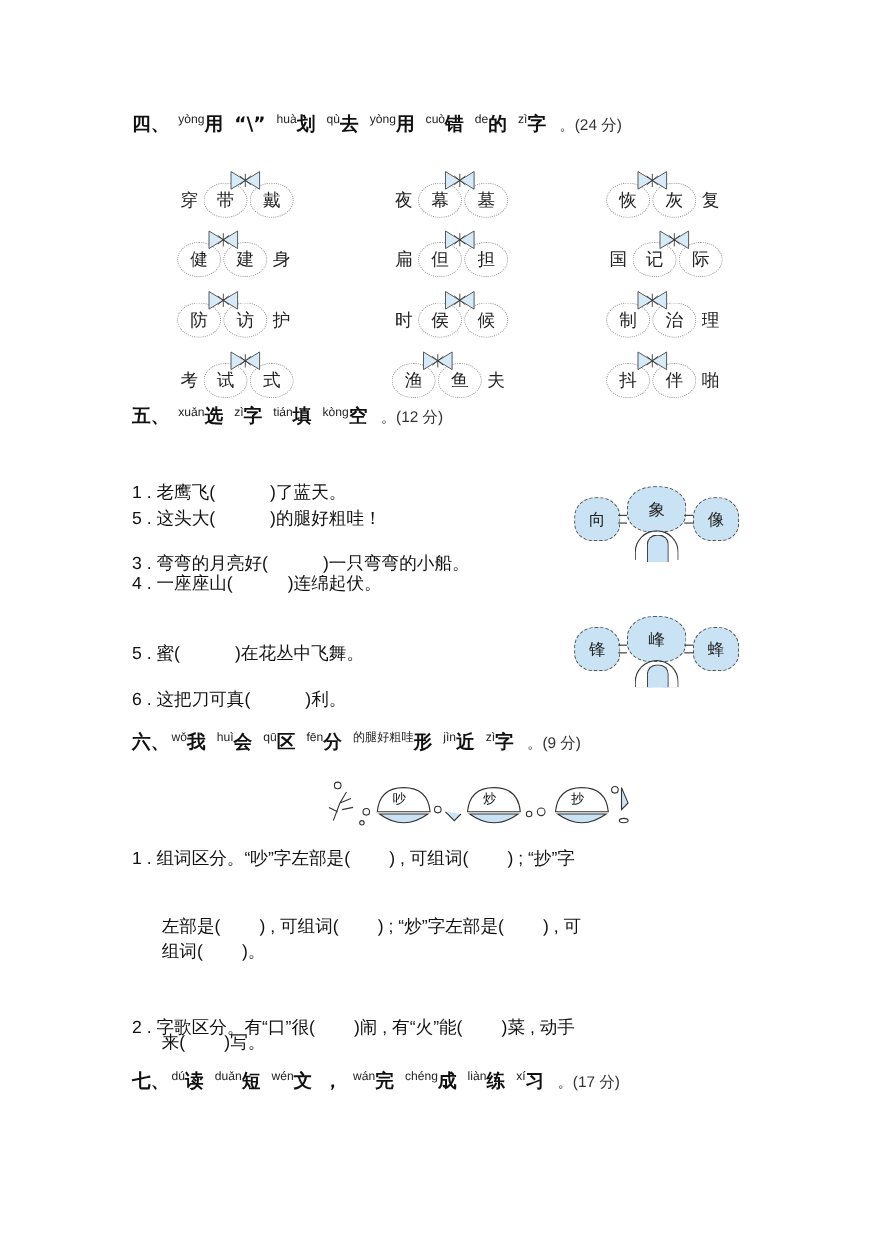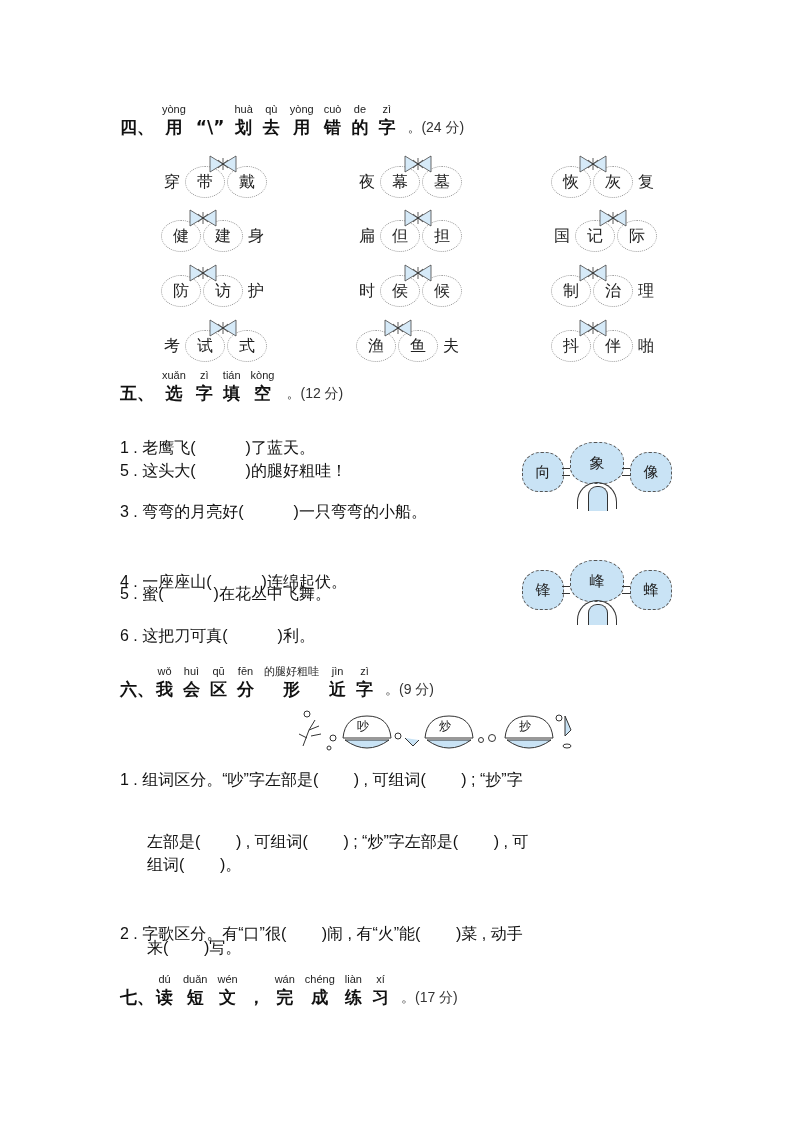--- a/index.html
+++ b/index.html
@@ -4,21 +4,21 @@
 <style>
   html, body { margin: 0; padding: 0; background: #ffffff; }
   body { width: 793px; height: 1122px; position: relative; overflow: hidden;
          font-family: "DejaVu Sans", "Liberation Sans", sans-serif; color: #111; }
 
   .abs { position: absolute; }
 
   
   .heading { position: absolute; left: 120px; white-space: nowrap; }
   .heading .row { display: flex; align-items: flex-end; }
-  .py-unit { display: inline-flex; flex-direction: column; align-items: center; margin-right: 10px; }
+  .py-unit { display: inline-flex; flex-direction: row; align-items: flex-start; margin-right: 10px; }
   .py { font-family: "Liberation Sans", sans-serif; font-size: 11px; color: #222; height: 14px; line-height: 14px; }
   .hz { font-size: 17px; font-weight: bold; line-height: 22px; }
   .score { font-family: "Liberation Sans", sans-serif; font-size: 14px; color: #333; margin-left: 2px; line-height: 22px; }
   .num { font-size: 17px; font-weight: bold; line-height: 22px; margin-right: 8px; }
 
   
   .group { position: absolute; height: 40px; display: flex; align-items: center; }
   .group .ch { font-size: 16px; width: 24px; text-align: center; color: #222; font-family: "DejaVu Serif", serif; }
   .choice { position: relative; width: 38px; height: 30px; display: flex; align-items: center; justify-content: center;
             border: 1px dotted #999; border-radius: 50%; margin: 0 1px; font-family: "DejaVu Serif", serif; font-size: 16px; color: #222; }
@@ -225,21 +225,21 @@
         <span class="py">kòng</span>
         <span class="hz">空</span>
       </span>
     <span class="score">。(12 分)</span>
   </div>
 </div>
 
 <div class="line" style="top:420px;margin-top:18px;"><span>1 . 老鹰飞(</span><span class="blank" style="width:50px"></span><span>)了蓝天。</span></div>
 <div class="line" style="top:461px;"><span>5 . 这头大(</span><span class="blank" style="width:50px"></span><span>)的腿好粗哇！</span></div>
 <div class="line" style="top:502px;"><span>3 . 弯弯的月亮好(</span><span class="blank" style="width:50px"></span><span>)一只弯弯的小船。</span></div>
-<div class="line" style="top:572px;"><span>4 . 一座座山(</span><span class="blank" style="width:50px"></span><span>)连绵起伏。</span></div>
+<div class="line" style="top:520px;"><span>4 . 一座座山(</span><span class="blank" style="width:50px"></span><span>)连绵起伏。</span></div>
 <div class="line" style="top:584px;"><span>5 . 蜜(</span><span class="blank" style="width:50px"></span><span>)在花丛中飞舞。</span></div>
 <div class="line" style="top:626px;"><span>6 . 这把刀可真(</span><span class="blank" style="width:50px"></span><span>)利。</span></div>
 
 <div class="cloud-set" style="left:522px; top:442px;">
   <div class="cloud" style="left:0; top:10px; width:40px; height:38px;">向</div>
   <div class="connector" style="left:40px; top:26px;"></div>
   <div class="cloud" style="left:48px; top:0; width:52px; height:40px;">象</div>
   <div class="connector" style="left:100px; top:26px;"></div>
   <div class="cloud" style="left:108px; top:10px; width:40px; height:38px;">像</div>
   <div class="trunk" style="left:55px; top:40px; width:38px; height:26px;"></div>

